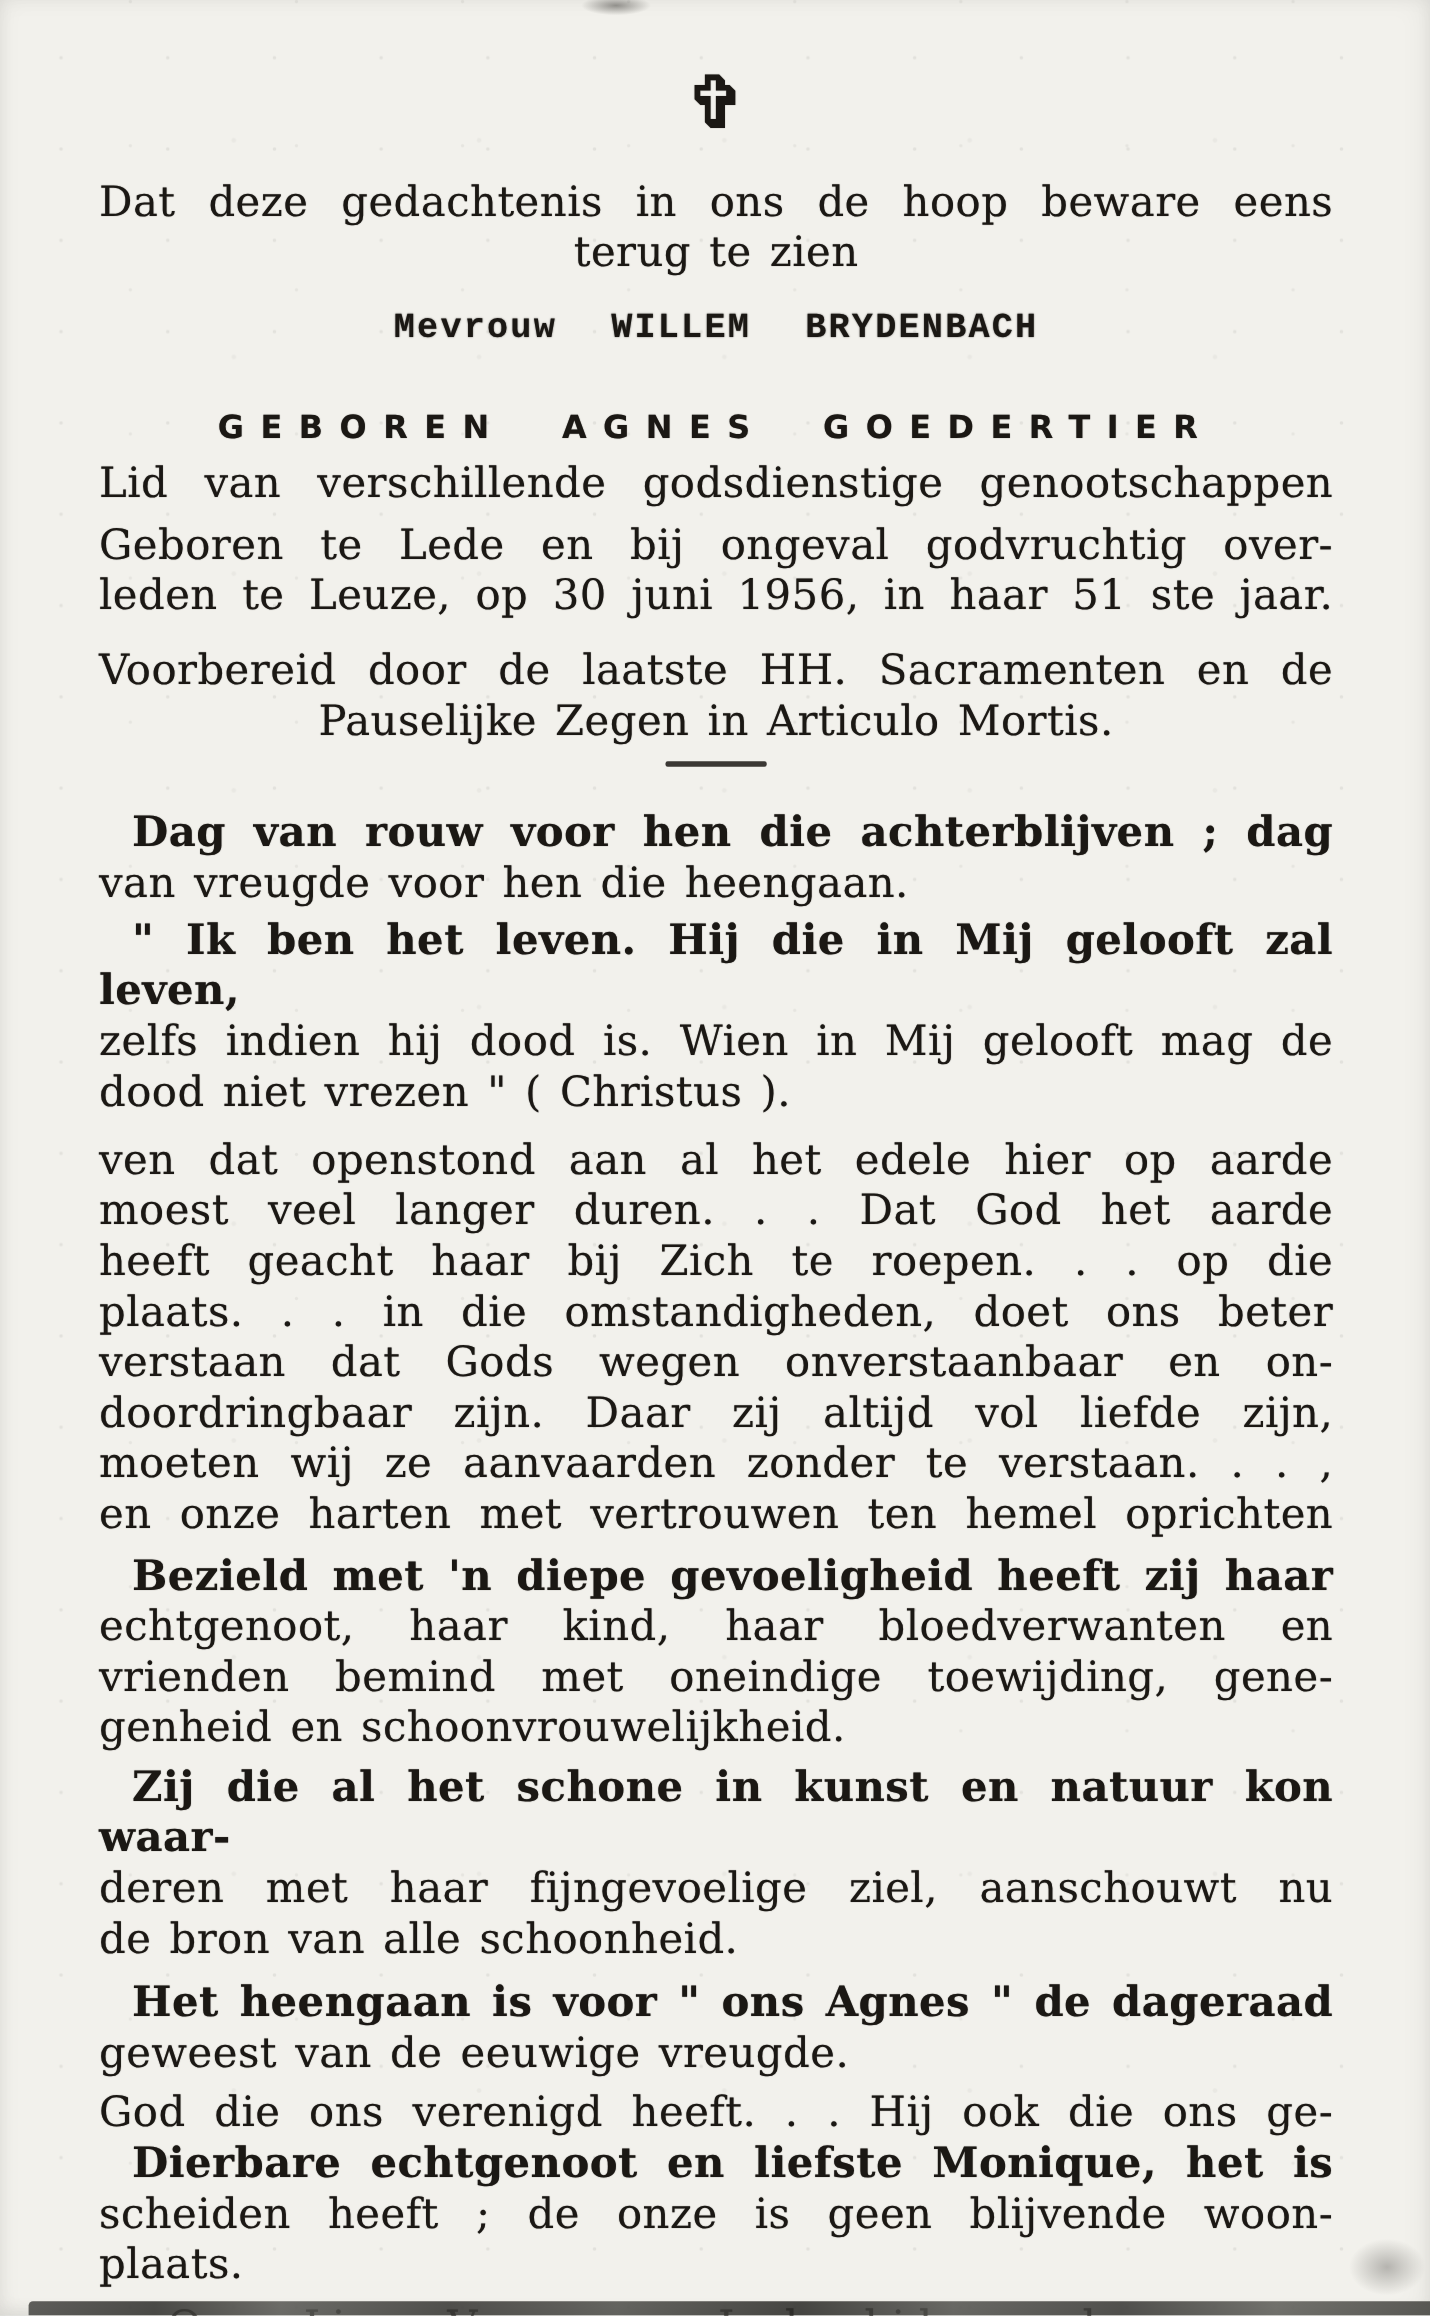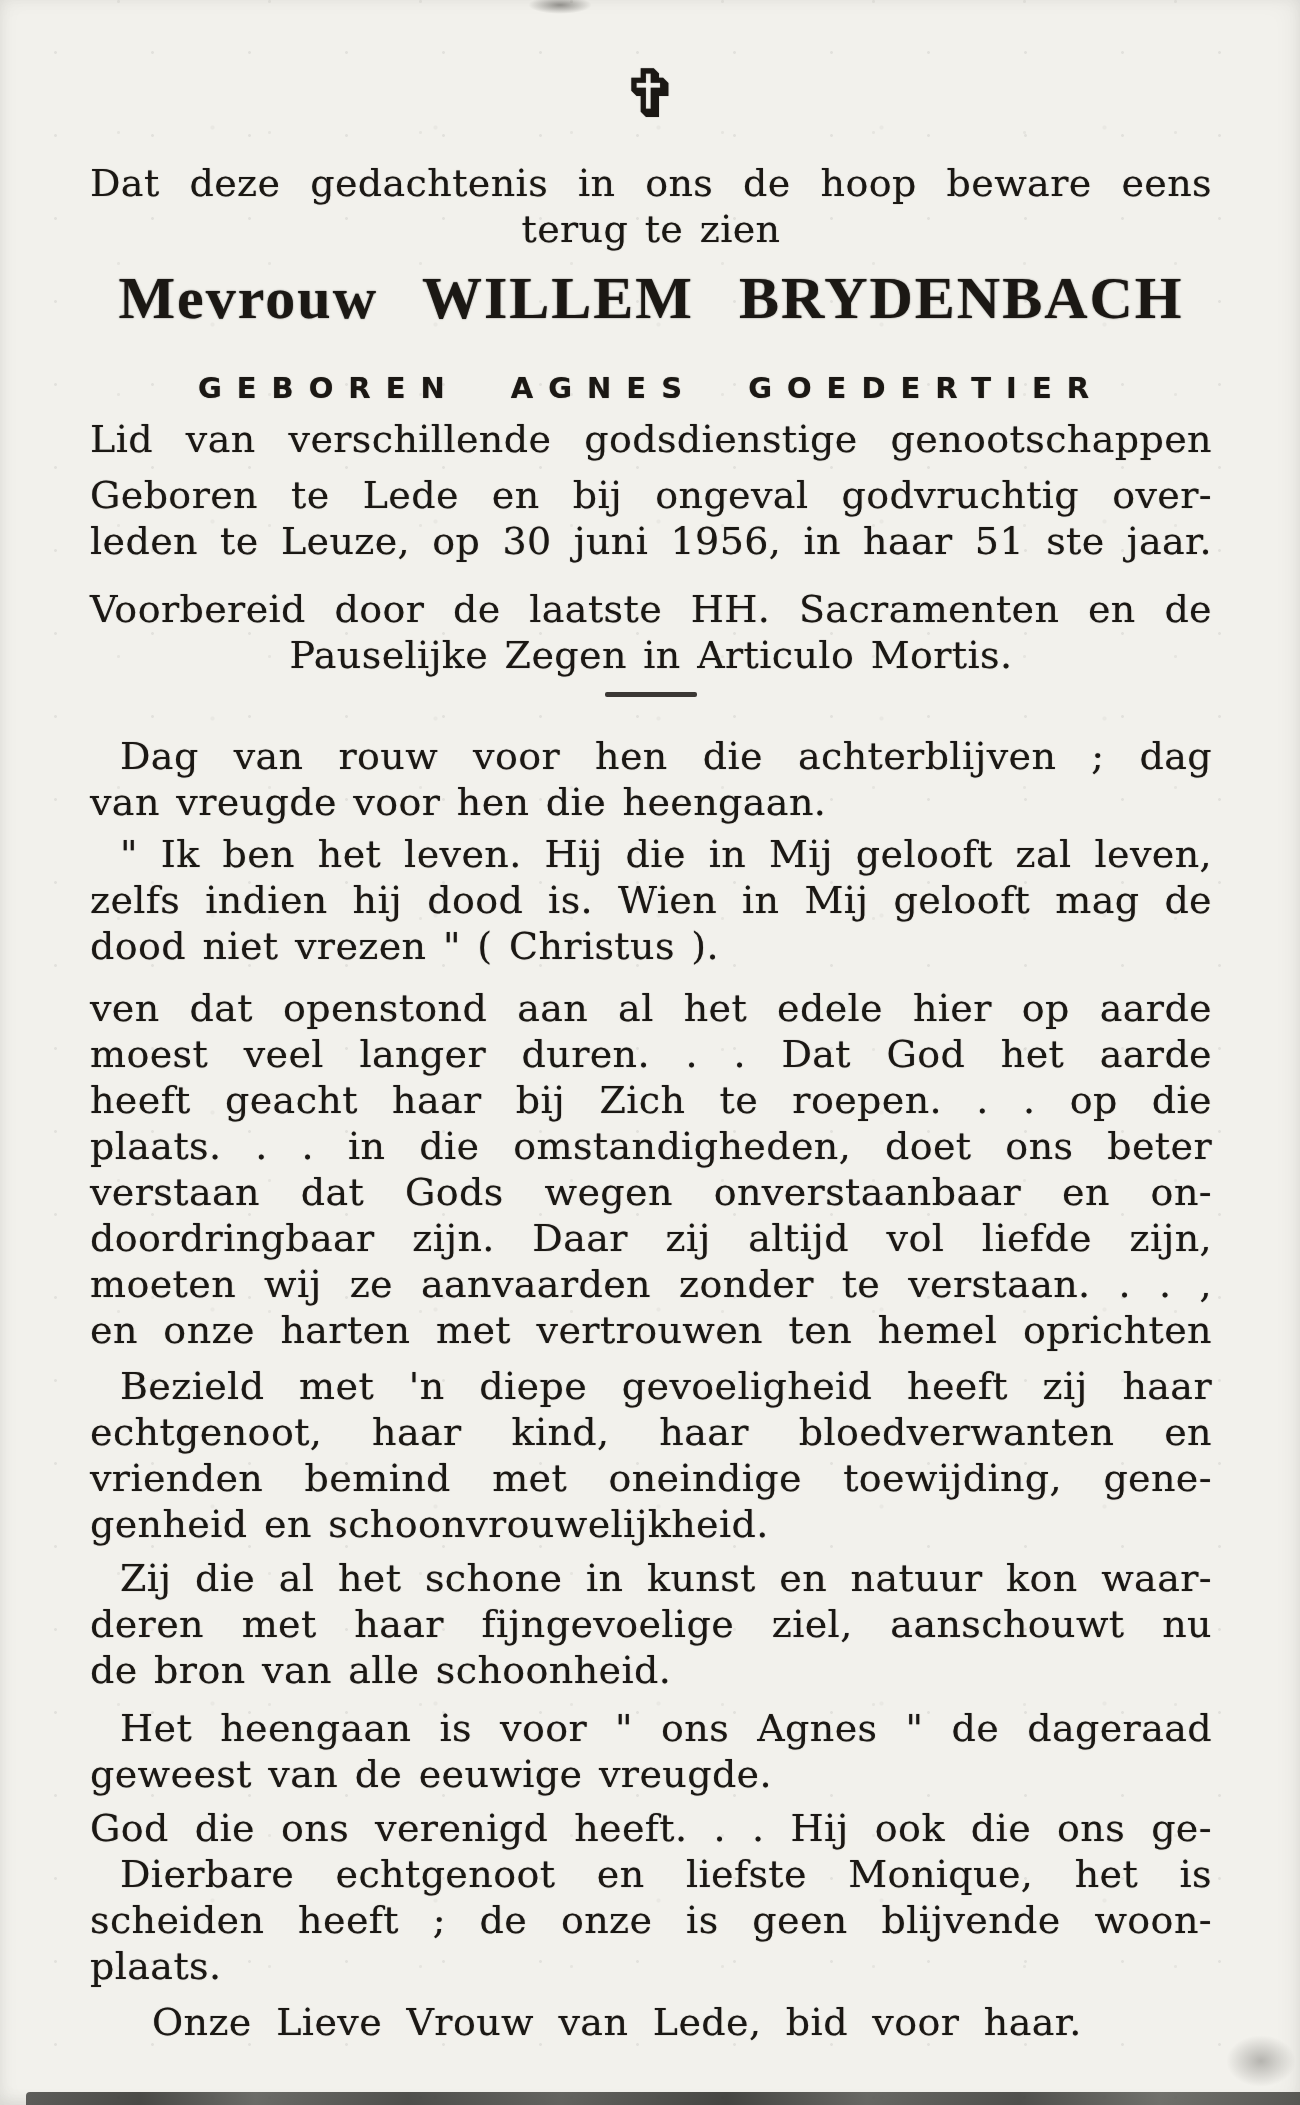--- a/index.html
+++ b/index.html
@@ -26,28 +26,28 @@
     font-size:38px; line-height:46px;
     word-spacing:4px; letter-spacing:.4px;
     text-shadow: 0 0 1px rgba(22,19,15,.55);
   }
 
   .cross { margin-top:50px; height:88px; line-height:88px; text-align:center; font-size:64px; font-weight:bold; }
 
   .line { display:block; }
   .j { text-align:justify; text-align-last:justify; text-justify:inter-word; }
   .c { text-align:center; }
-  .ind { text-indent:30px; }
+  .ind { text-indent:30px;font-weight:bold; }
 
   .intro1 { margin-top:22px; }
 
   .name {
     margin-top:16px; line-height:60px;
-    font-family:Liberation Serif, serif; font-weight:bold;
-    font-size:60px; letter-spacing:2px; word-spacing:28px; text-align:center;
+    font-family:Liberation Mono, monospace; font-weight:bold;
+    font-size:32px; letter-spacing:2px; word-spacing:28px; text-align:center;
     text-shadow: 0 0 1.5px rgba(22,19,15,.7);
   }
   .born {
     margin-top:40px; line-height:40px;
     font-family:"DejaVu Sans", sans-serif; font-weight:bold;
     font-size:29px; letter-spacing:15px; word-spacing:26px; text-align:center;
   }
 
   .mem { margin-top:8px; }
   .p-bio  { margin-top:10px; }

